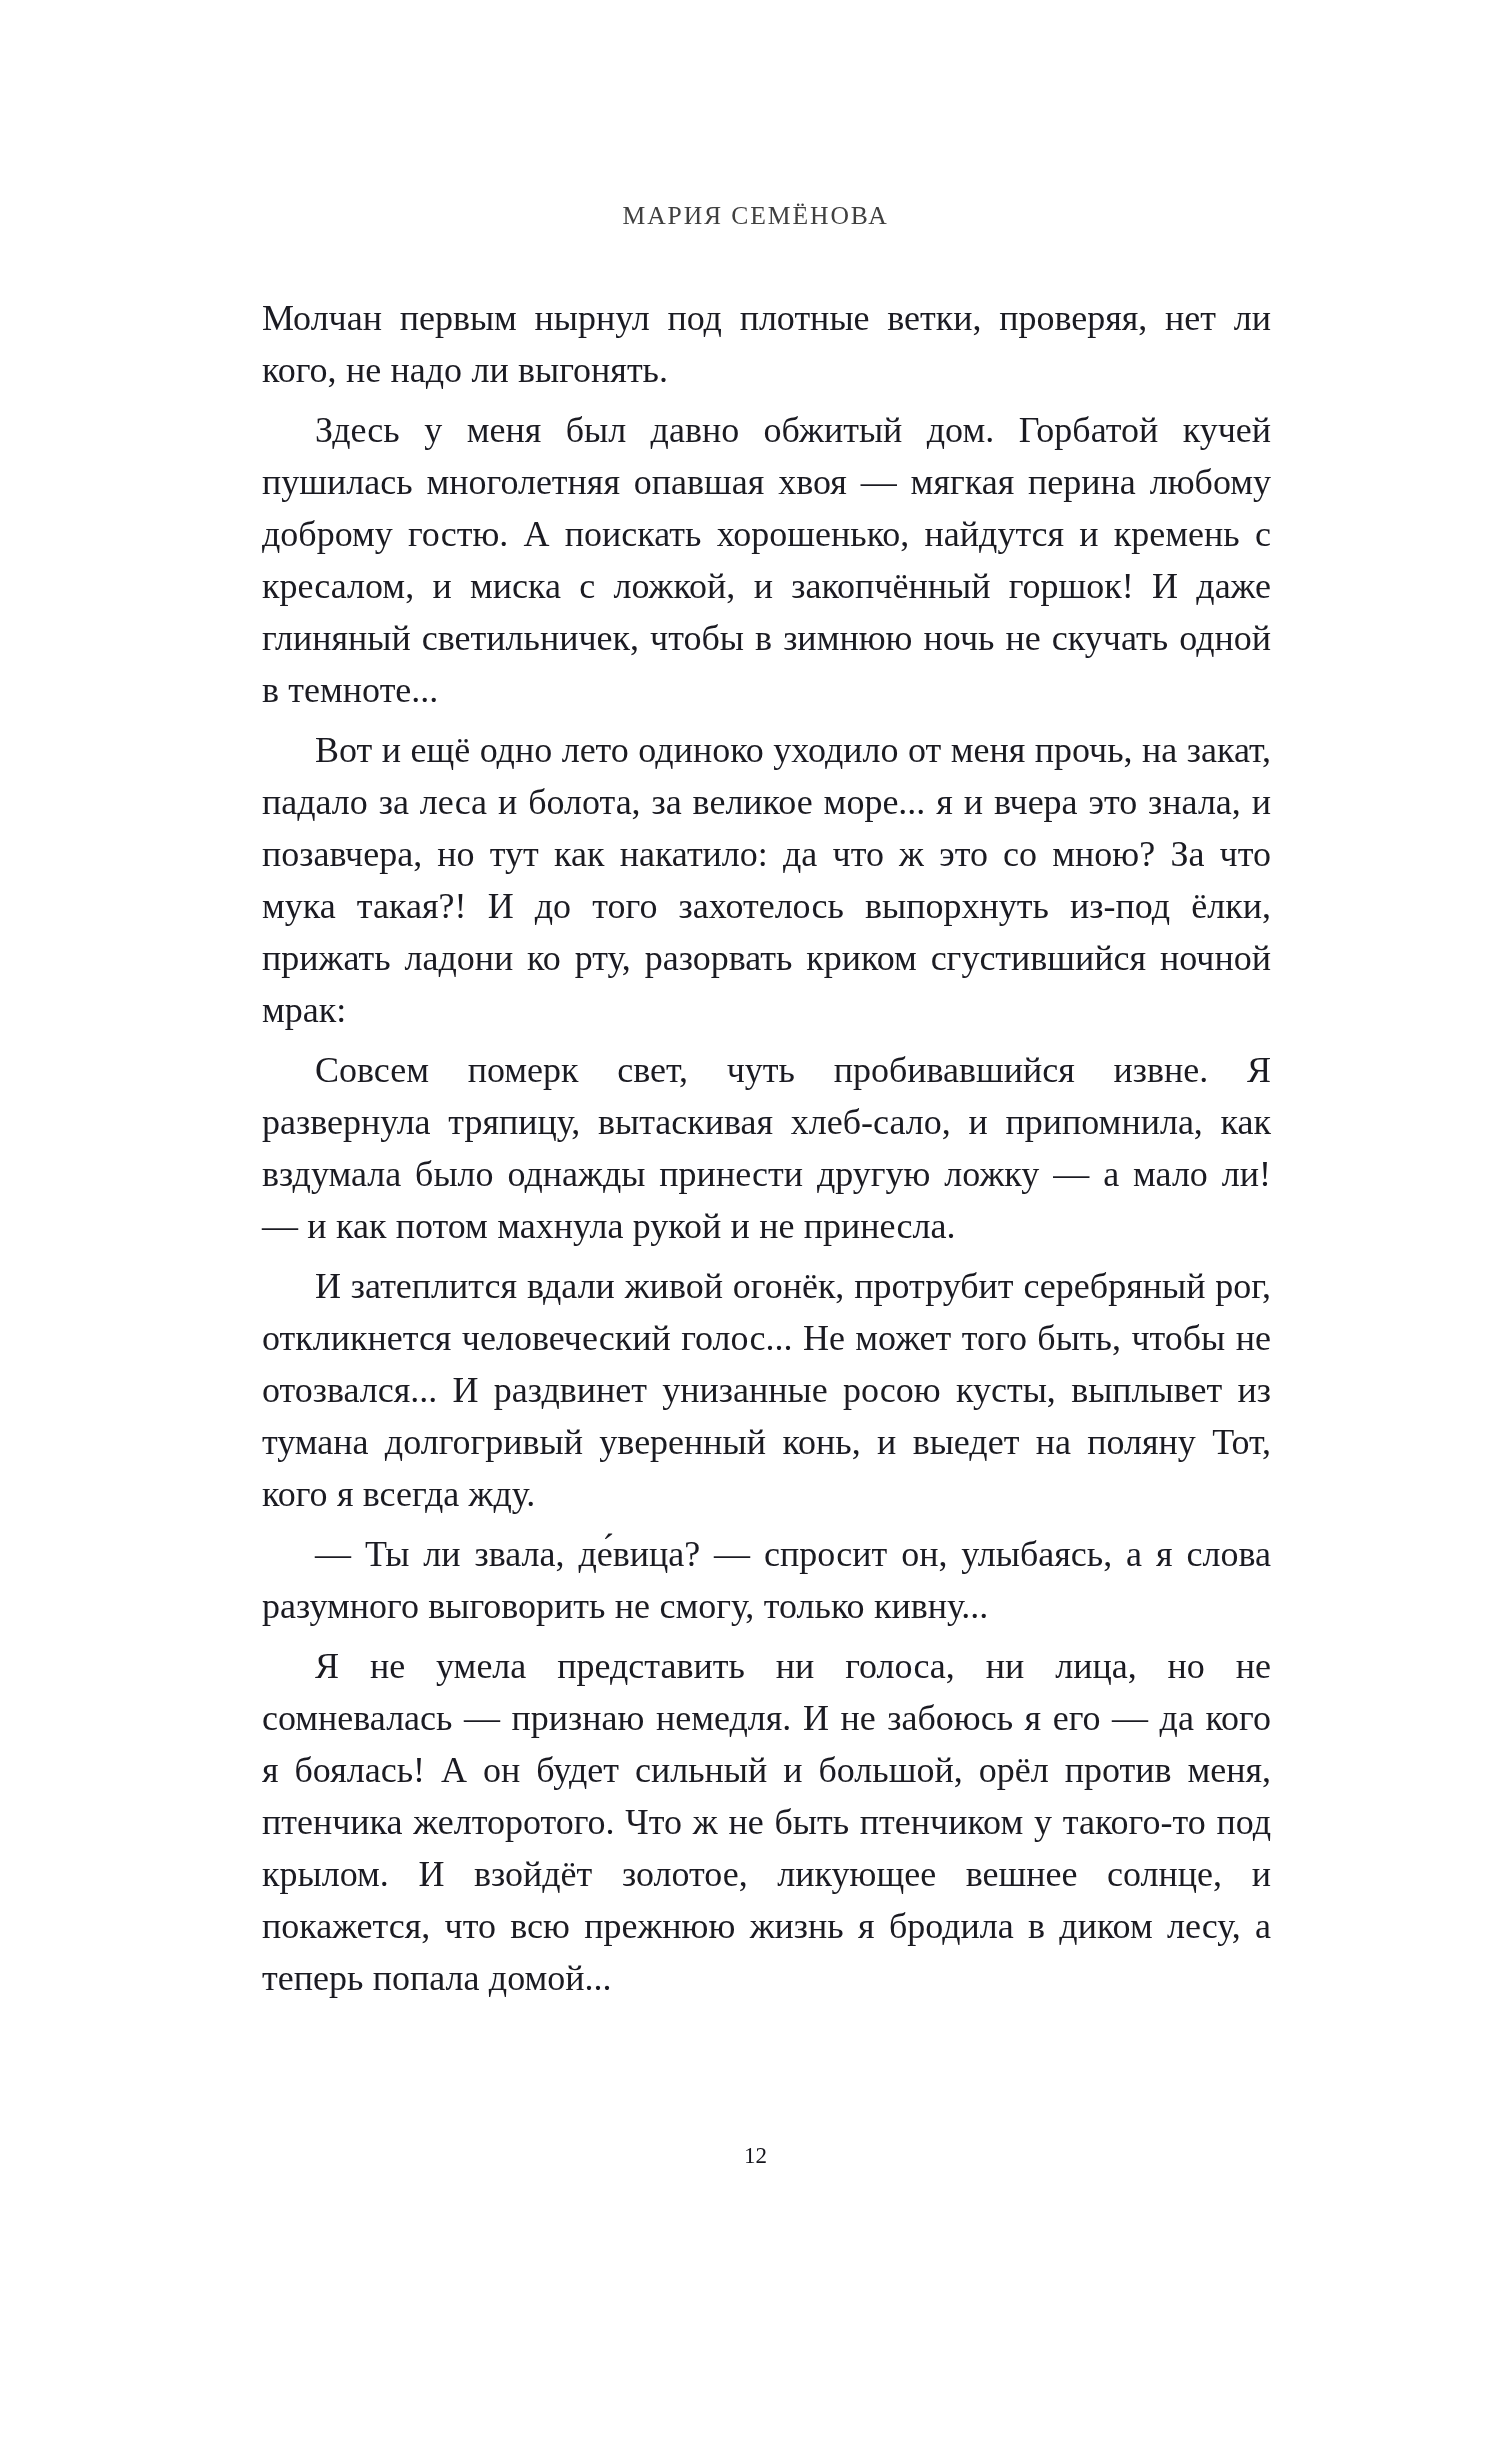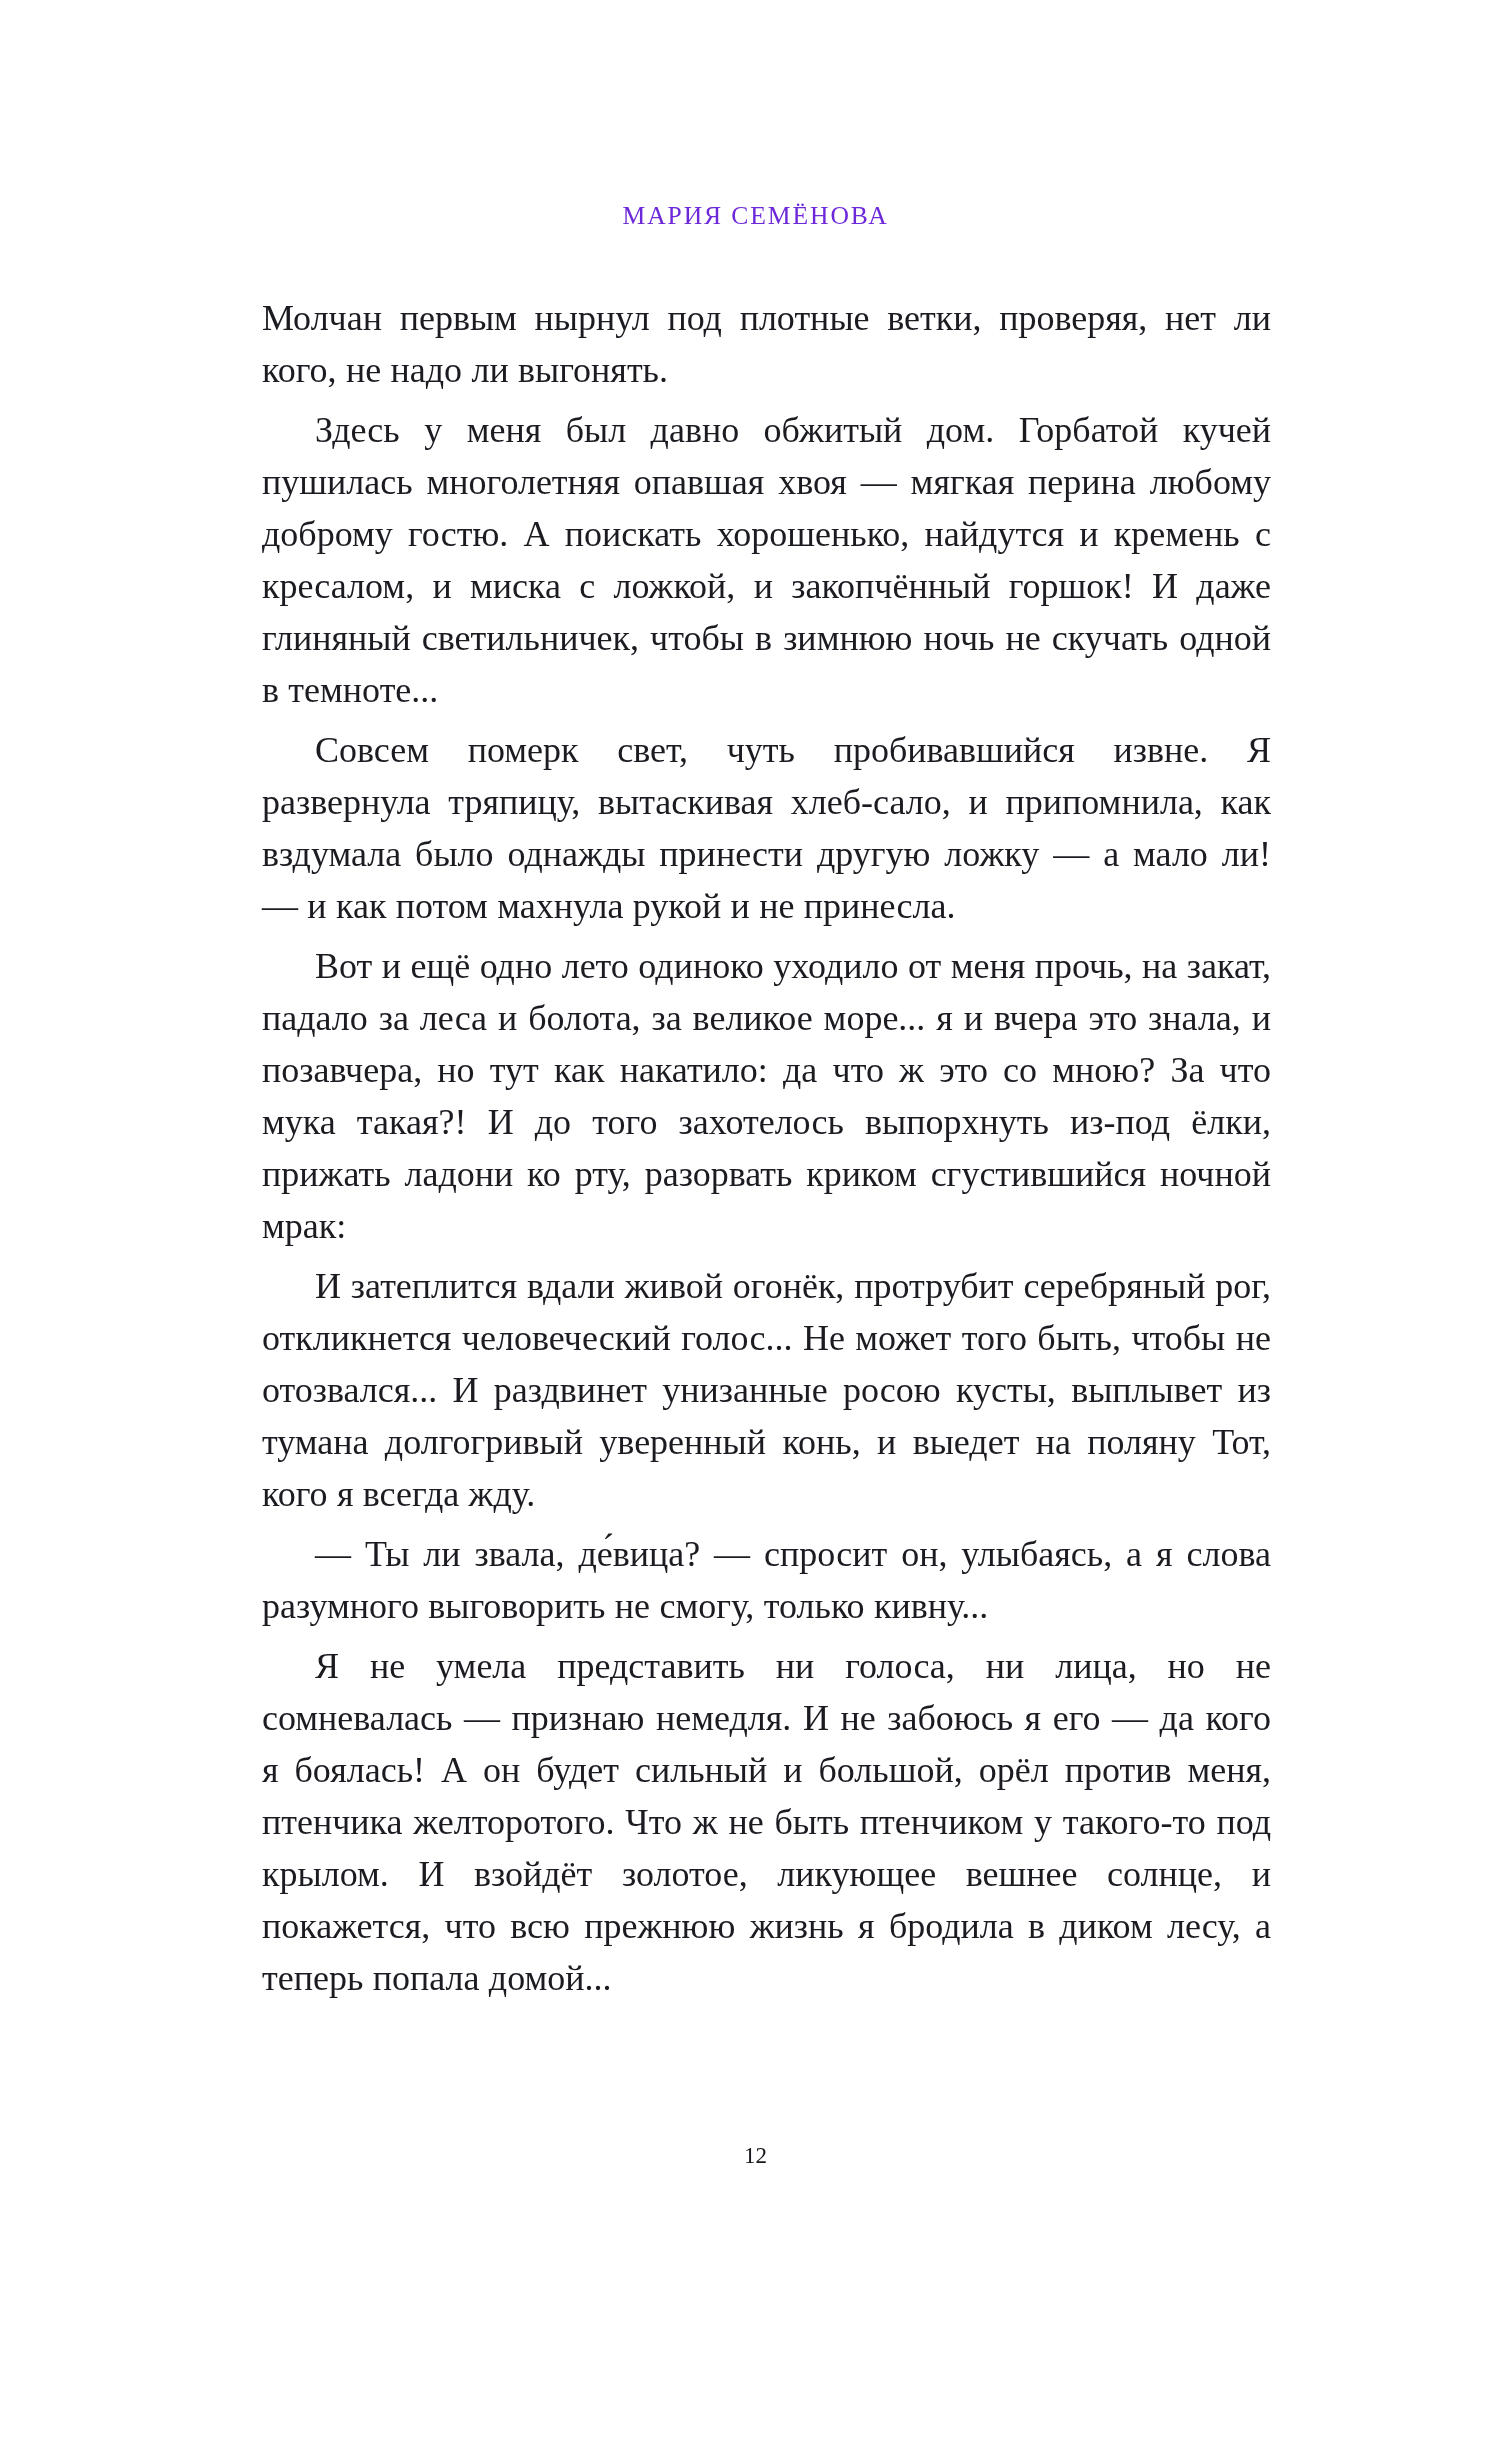--- a/index.html
+++ b/index.html
@@ -18,21 +18,21 @@
     color: #1b1b22;
   }
   .running-head {
     position: absolute;
     top: 201px;
     left: 0;
     width: 100%;
     text-align: center;
     font-size: 25.6px;
     letter-spacing: 1.9px;
-    color: #6d28d9;
+    color: #404040;
     font-family: "Liberation Serif", "DejaVu Serif", serif;
   }
   .text-block {
     position: absolute;
     top: 284px;
     left: 254px;
     width: 1025px;
   }
   .text-block p {
     margin: 8px;
@@ -68,22 +68,22 @@
 </head>
 <body>
 
 <div class="page">
 
   <div class="running-head">МАРИЯ СЕМЁНОВА</div>
 
   <div class="text-block">
     <p class="no-indent">Молчан первым нырнул под плотные ветки, проверяя, нет ли кого, не надо ли выгонять.</p>
     <p>Здесь у меня был давно обжитый дом. Горбатой кучей пушилась многолетняя опавшая хвоя — мягкая перина любому доброму гостю. А поискать хорошенько, найдутся и кремень с кресалом, и миска с ложкой, и закопчённый горшок! И даже глиняный светильничек, чтобы в зимнюю ночь не скучать одной в темноте...</p>
+    <p>Вот и ещё одно лето одиноко уходило от меня прочь, на закат, падало за леса и болота, за великое море... я и вчера это знала, и позавчера, но тут как накатило: да что ж это со мною? За что мука такая?! И до того захотелось выпорхнуть из-под ёлки, прижать ладони ко рту, разорвать криком сгустившийся ночной мрак:</p>
     <p>Совсем померк свет, чуть пробивавшийся извне. Я развернула тряпицу, вытаскивая хлеб-сало, и припомнила, как вздумала было однажды принести другую ложку — а мало ли! — и как потом махнула рукой и не принесла.</p>
-    <p>Вот и ещё одно лето одиноко уходило от меня прочь, на закат, падало за леса и болота, за великое море... я и вчера это знала, и позавчера, но тут как накатило: да что ж это со мною? За что мука такая?! И до того захотелось выпорхнуть из-под ёлки, прижать ладони ко рту, разорвать криком сгустившийся ночной мрак:</p>
     <p>И затеплится вдали живой огонёк, протрубит серебряный рог, откликнется человеческий голос... Не может того быть, чтобы не отозвался... И раздвинет унизанные росою кусты, выплывет из тумана долгогривый уверенный конь, и выедет на поляну Тот, кого я всегда жду.</p>
     <p class="dialog">— Ты ли звала, де́вица? — спросит он, улыбаясь, а я слова разумного выговорить не смогу, только кивну...</p>
     <p>Я не умела представить ни голоса, ни лица, но не сомневалась — признаю немедля. И не забоюсь я его — да кого я боялась! А он будет сильный и большой, орёл против меня, птенчика желторотого. Что ж не быть птенчиком у такого-то под крылом. И взойдёт золотое, ликующее вешнее солнце, и покажется, что всю прежнюю жизнь я бродила в диком лесу, а теперь попала домой...</p>
   </div>
 
   <div class="folio">12</div>
 
 </div>
 
 

